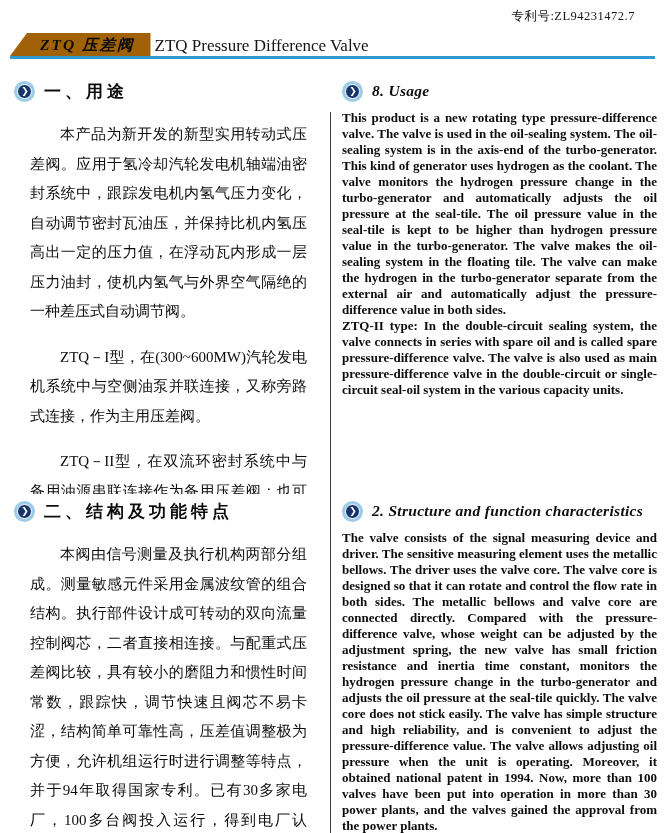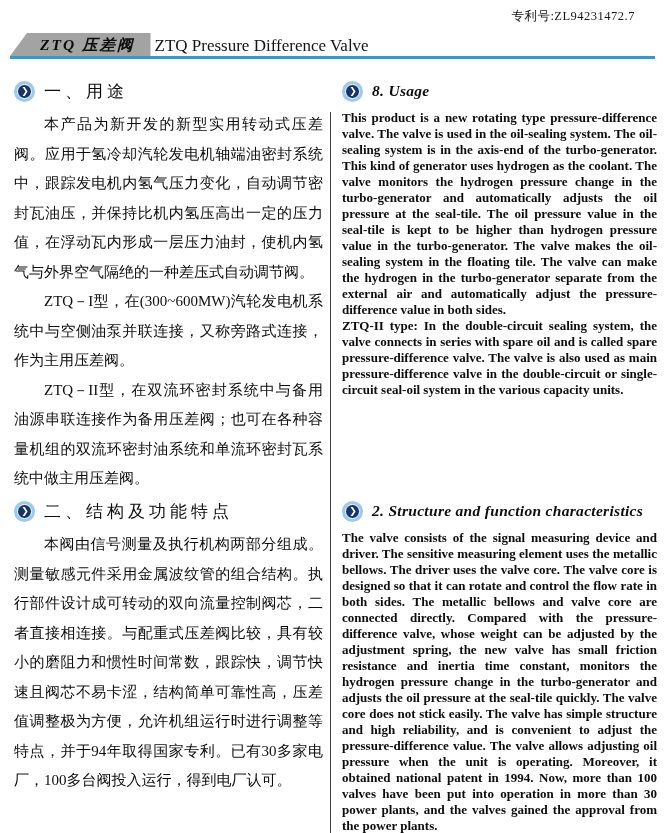--- a/index.html
+++ b/index.html
@@ -22,21 +22,21 @@
   
   .band {
     position: absolute; top: 33px; left: 10px; right: 12px;
     height: 23px;
     border-bottom: 3px solid #2e9ad0;
     white-space: nowrap;
   }
   .zh-badge {
     display: inline-block; vertical-align: bottom;
     height: 23px; line-height: 23px;
-    background: #a3a3a3;
+    background: #a16207;
     clip-path: polygon(17px 0, 100% 0, 100% 100%, 0 100%);
     padding: 0 16px 0 30px;
     font-weight: bold; font-style: italic;
     font-size: 15.5px; letter-spacing: 2px; color: #0b0b0b;
   }
   .en-main-title {
     display: inline-block; vertical-align: bottom;
     height: 23px; line-height: 25px;
     font-size: 17px; color: #141414;
   }
@@ -69,31 +69,31 @@
   }
   .marker .inner {
     width: 15px; height: 15px; border-radius: 50%;
     background: #16366b; border: 1.5px solid #ffffff;
     display: flex; align-items: center; justify-content: center;
     color: #ffffff; font-size: 9px; font-weight: bold;
     font-family: "DejaVu Sans", sans-serif;
     line-height: 1; padding-left: 1px; box-sizing: border-box;
   }
   .zh-heading {
-    font-size: 17px; font-weight: normal;
+    font-size: 17px; font-weight: bold;
     letter-spacing: 4px; color: #0d0d0d;
   }
   .en-heading {
     font-size: 15.5px; font-weight: bold; font-style: italic;
     letter-spacing: 0.3px; color: #0d0d0d;
   }
 
   
   .zh-body p {
-    margin: 0; text-indent: 2em;
+    margin: 16px; text-indent: 2em;
     font-size: 15px; line-height: 29.5px;
     text-align: justify; color: #0d0d0d;
   }
   .en-body p {
     margin: 0;
     font-size: 13px; line-height: 16px;
     text-align: justify; color: #0d0d0d; font-weight: bold;
   }
 </style>
 </head>

